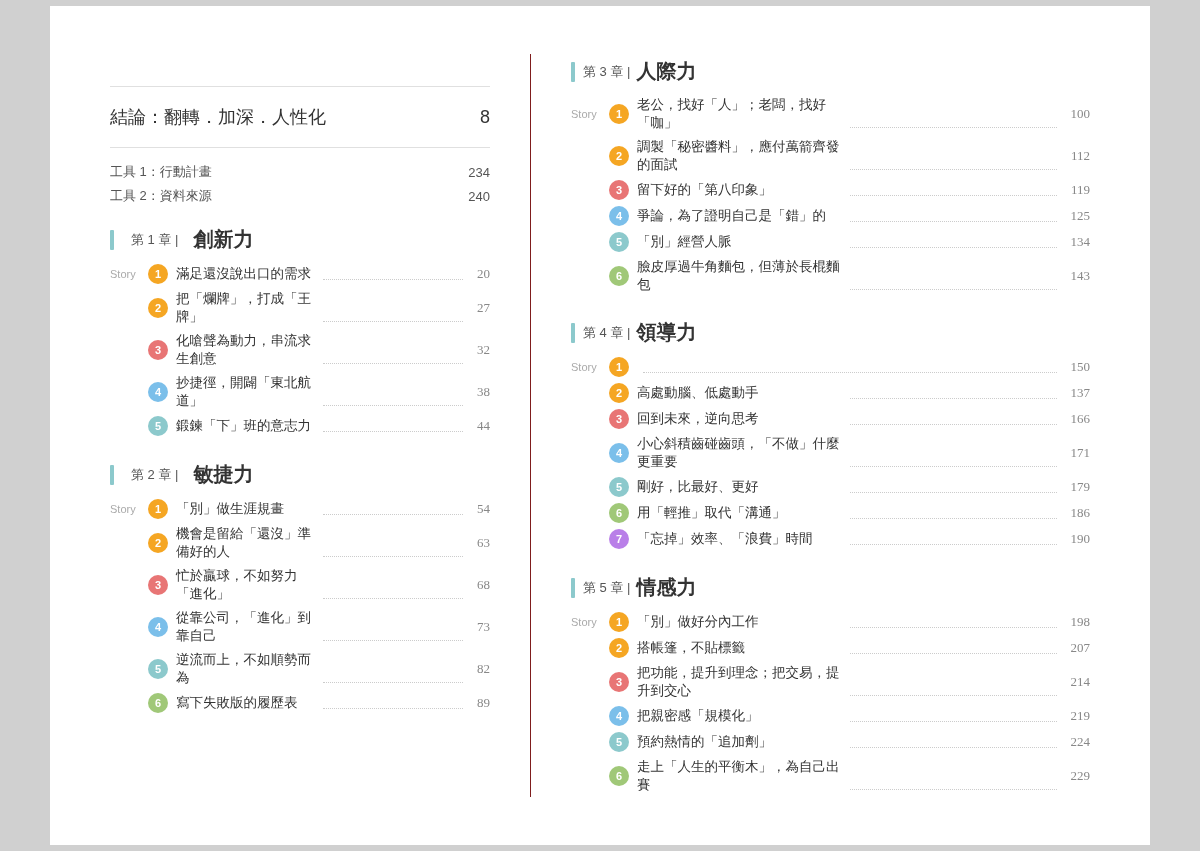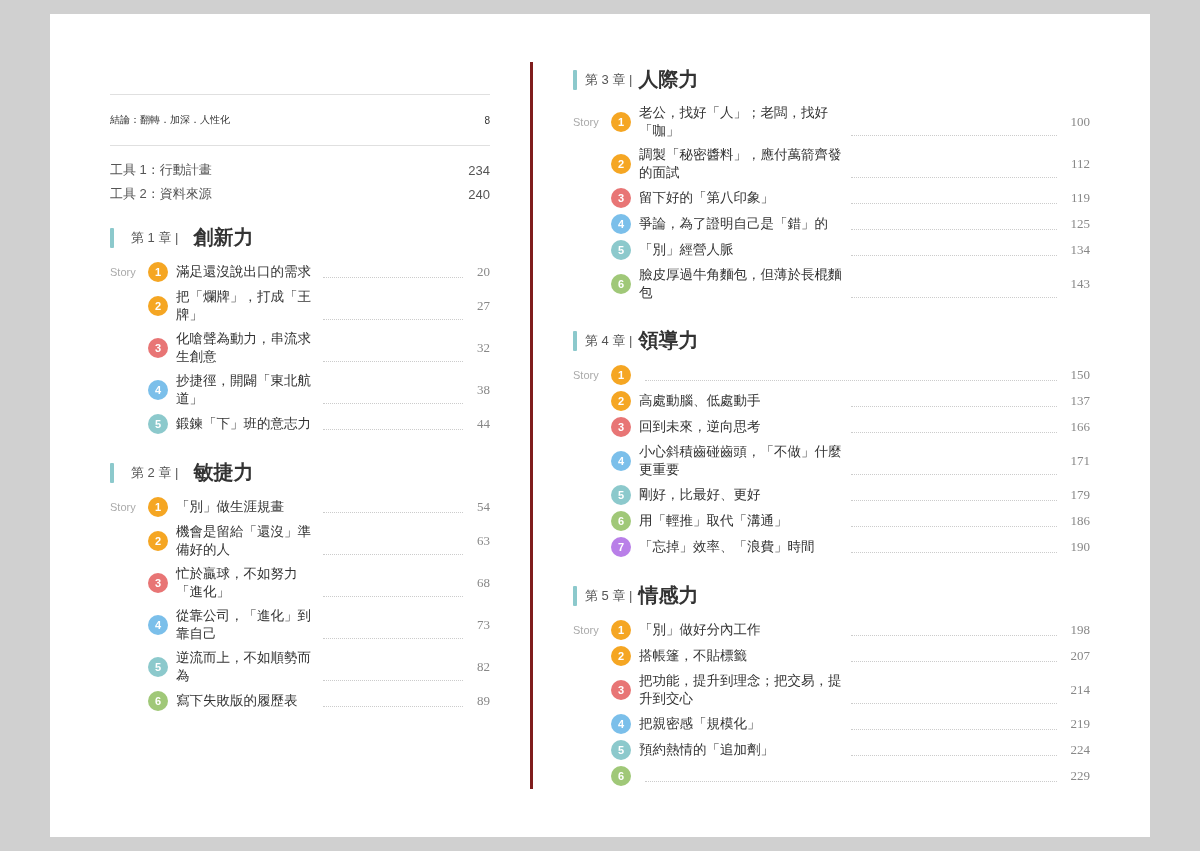--- a/index.html
+++ b/index.html
@@ -21,21 +21,21 @@
       position: relative;
     }
     .left-col {
       width: 420px;
       flex-shrink: 0;
       padding-right: 40px;
     }
     .right-col {
       flex: 1;
       padding-left: 40px;
-      border-left: 3px solid #7f1d1d;
+      border-left: 1px solid #7f1d1d;
     }
     .title-zh {
       font-size: 32px;
       font-weight: bold;
       color: #8cc9cc;
       line-height: 1.2;
       margin-bottom: 2px;
     }
     .title-en {
       font-size: 11px;
@@ -47,21 +47,21 @@
       width: 100%;
       height: 1px;
       background: #e0e0e0;
       margin: 12px 0;
     }
     .conclusion-row {
       display: flex;
       justify-content: space-between;
       align-items: center;
       padding: 6px 0;
-      font-size: 10px;
+      font-size: 18px;
       color: #333;
     }
     .tools-section {
       margin-top: 4px;
     }
     .tool-row {
       display: flex;
       justify-content: space-between;
       align-items: center;
       padding: 3px 0;
@@ -425,18 +425,19 @@
         <div class="story-row">
           <span class="story-label"></span>
           <span class="story-num-circle" style="background: rgb(140, 201, 204);">5</span>
           <span class="story-text">預約熱情的「追加劑」</span>
           <span class="dot-leader"></span>
           <span class="story-page">224</span>
         </div>
         <div class="story-row">
           <span class="story-label"></span>
           <span class="story-num-circle" style="background: rgb(160, 200, 120);">6</span>
+          <span class="story-text">走上「人生的平衡木」，為自己出賽</span>
           <span class="dot-leader"></span>
           <span class="story-page">229</span>
         </div>
       </div>
   </div>
 </div>
 
 </body></html>

